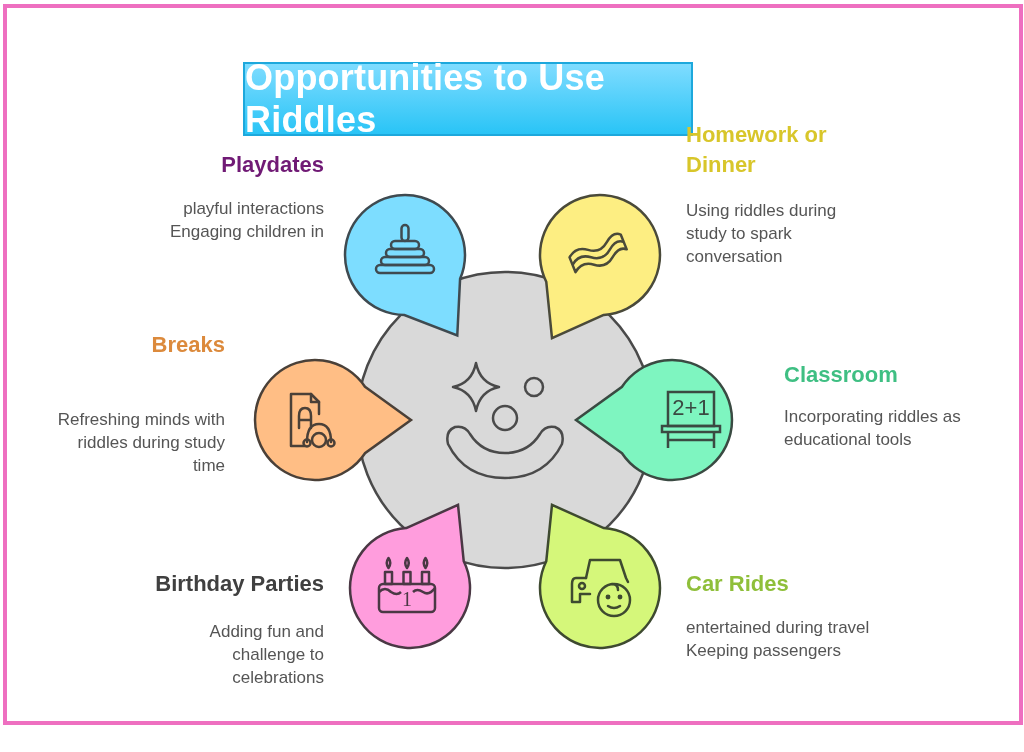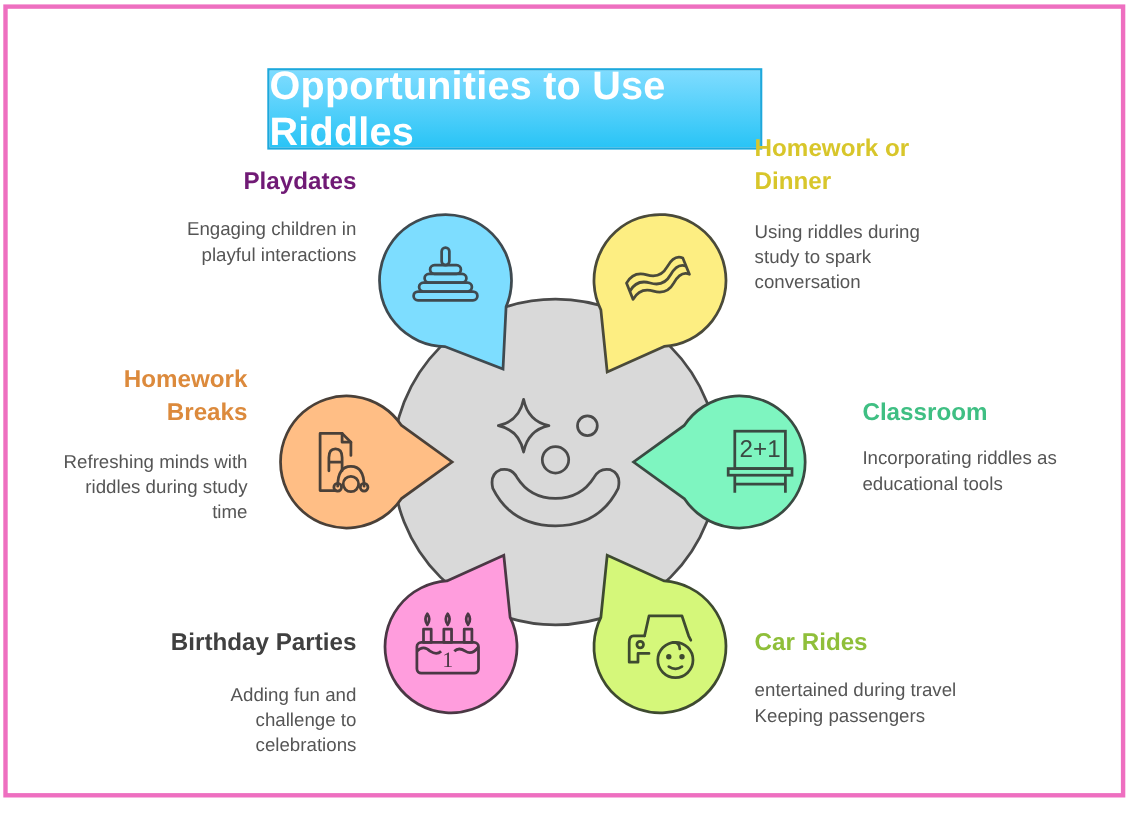--- a/index.html
+++ b/index.html
@@ -105,36 +105,35 @@
     <circle cx="20" cy="9" r="1.2"></circle>
     <path d="M8 18 Q14 22 20 18"></path>
     <path d="M12 -4 Q18 -4 18 2"></path>
   </g>
 </svg>
 
 <div class="label right" style="right:700px; top:150px; color:#701a75;">
   <span>Playdates</span>
 </div>
 <div class="desc right" style="right:700px; top:197px;">
+  <div>playful interactions</div>
   <div>Engaging children in</div>
-  <div>playful interactions</div>
 </div>
 
 <div class="label left" style="left:686px; top:120px; color:#d8c62a;">
   <div>Homework or</div>
   <div>Dinner</div>
 </div>
 <div class="desc left" style="left:686px; top:199px;">
   <div>Using riddles during</div>
   <div>study to spark</div>
   <div>conversation</div>
 </div>
 
 <div class="label right" style="right:799px; top:330px; color:#dc8a3c;">
-  <div>Homework</div>
   <div>Breaks</div>
 </div>
 <div class="desc right" style="right:799px; top:408px;">
   <div>Refreshing minds with</div>
   <div>riddles during study</div>
   <div>time</div>
 </div>
 
 <div class="label left" style="left:784px; top:360px; color:#3fbf83;">
   <span>Classroom</span>

